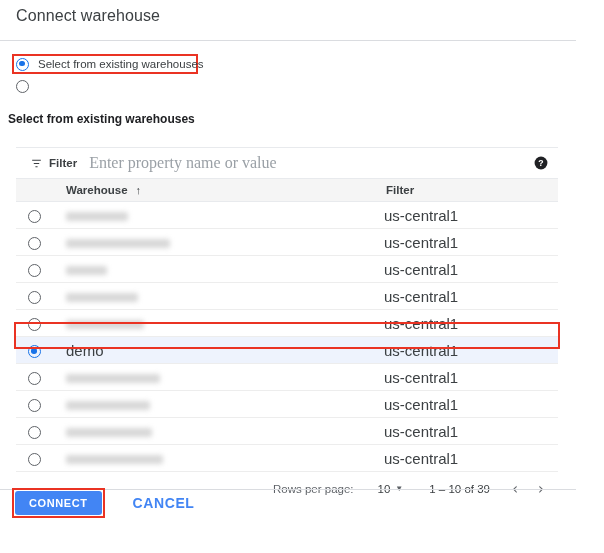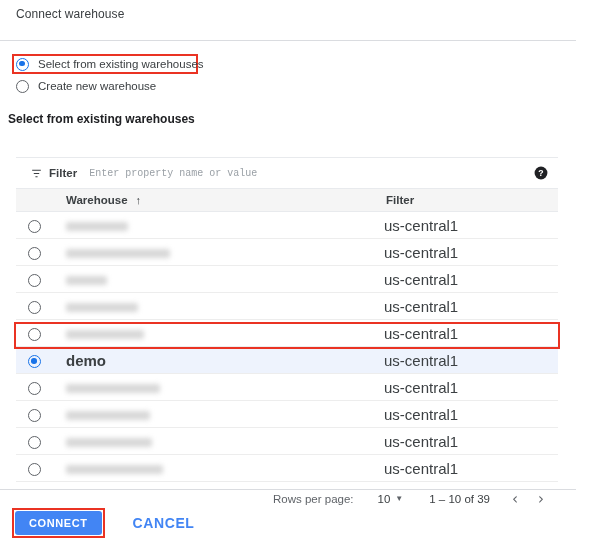--- a/index.html
+++ b/index.html
@@ -15,21 +15,21 @@
     color: #3c4043;
     position: relative;
     overflow: hidden;
   }
 
   
   .dialog-title {
     position: absolute;
     left: 16px;
     top: 7px;
-    font-size: 12px;
+    font-size: 16px;
     color: #3c4043;
     letter-spacing: 0.1px;
   }
   .title-divider {
     position: absolute;
     left: 0;
     top: 40px;
     width: 576px;
     height: 1px;
     background: #dadce0;
@@ -93,21 +93,21 @@
     top: 112px;
     font-size: 12px;
     font-weight: bold;
     color: #202124;
   }
 
   
   .table-card {
     position: absolute;
     left: 16px;
-    top: 157px;
+    top: 147px;
     width: 542px;
     background: #ffffff;
     border-top: 1px solid #e8eaed;
   }
 
   
   .filter-bar {
     height: 30px;
     display: flex;
     align-items: center;
@@ -125,22 +125,22 @@
   .filter-label {
     font-size: 11.5px;
     font-weight: bold;
     color: #3c4043;
     margin-left: 6px;
   }
   .filter-input {
     border: none;
     outline: none;
     margin-left: 12px;
-    font-family: Liberation Mono, monospace;
-    font-size: 10px;
+    font-family: Liberation Serif, serif;
+    font-size: 16px;
     color: #3c4043;
     flex: 1 1 auto;
     background: transparent;
     padding: 0;
   }
   .filter-input::placeholder {
     color: #9aa0a6;
   }
   .help-icon {
     width: 14px;
@@ -205,21 +205,21 @@
   .row-radio.checked::after {
     content: "";
     position: absolute;
     left: 2.2px;
     top: 2.2px;
     width: 5.6px;
     height: 5.6px;
     border-radius: 50%;
     background: #1a73e8;
   }
-  .cell-name { padding-left: 2px !important; font-weight: bold; }
+  .cell-name { padding-left: 2px !important; }
   .name-text { color: #3c4043; }
   .redacted {
     display: inline-block;
     height: 9px;
     border-radius: 2px;
     background: #d8d8d8;
     filter: blur(2.6px);
     vertical-align: middle;
   }
   .cell-region { color: #3c4043; }
@@ -275,21 +275,21 @@
     position: absolute;
     left: 0;
     top: 489px;
     width: 576px;
     height: 1px;
     background: #dadce0;
   }
   .footer {
     position: absolute;
     left: 12px;
-    top: 508px;
+    top: 488px;
     display: flex;
     align-items: center;
     justify-content: center;
   }
   .connect-wrap {
     border: 2px solid #ea3323;
     padding: 1px;
     display: inline-block;
   }
   .btn-connect {
@@ -323,21 +323,20 @@
 <div class="dialog-title">Connect warehouse</div>
 <div class="title-divider"></div>
 
 <div class="radio-group">
   <div class="radio-row highlighted">
     <span class="radio-outer checked"></span>
     <span class="radio-label">Select from existing warehouses</span>
   </div>
   <div class="radio-row">
     <span class="radio-outer"></span>
-    <span class="radio-label">Create new warehouse</span>
   </div>
 </div>
 
 <div class="section-heading">Select from existing warehouses</div>
 
 <div class="table-card">
 
   <div class="filter-bar">
     <span class="filter-icon">
       <svg viewBox="0 0 24 24" width="13" height="13" aria-hidden="true">

